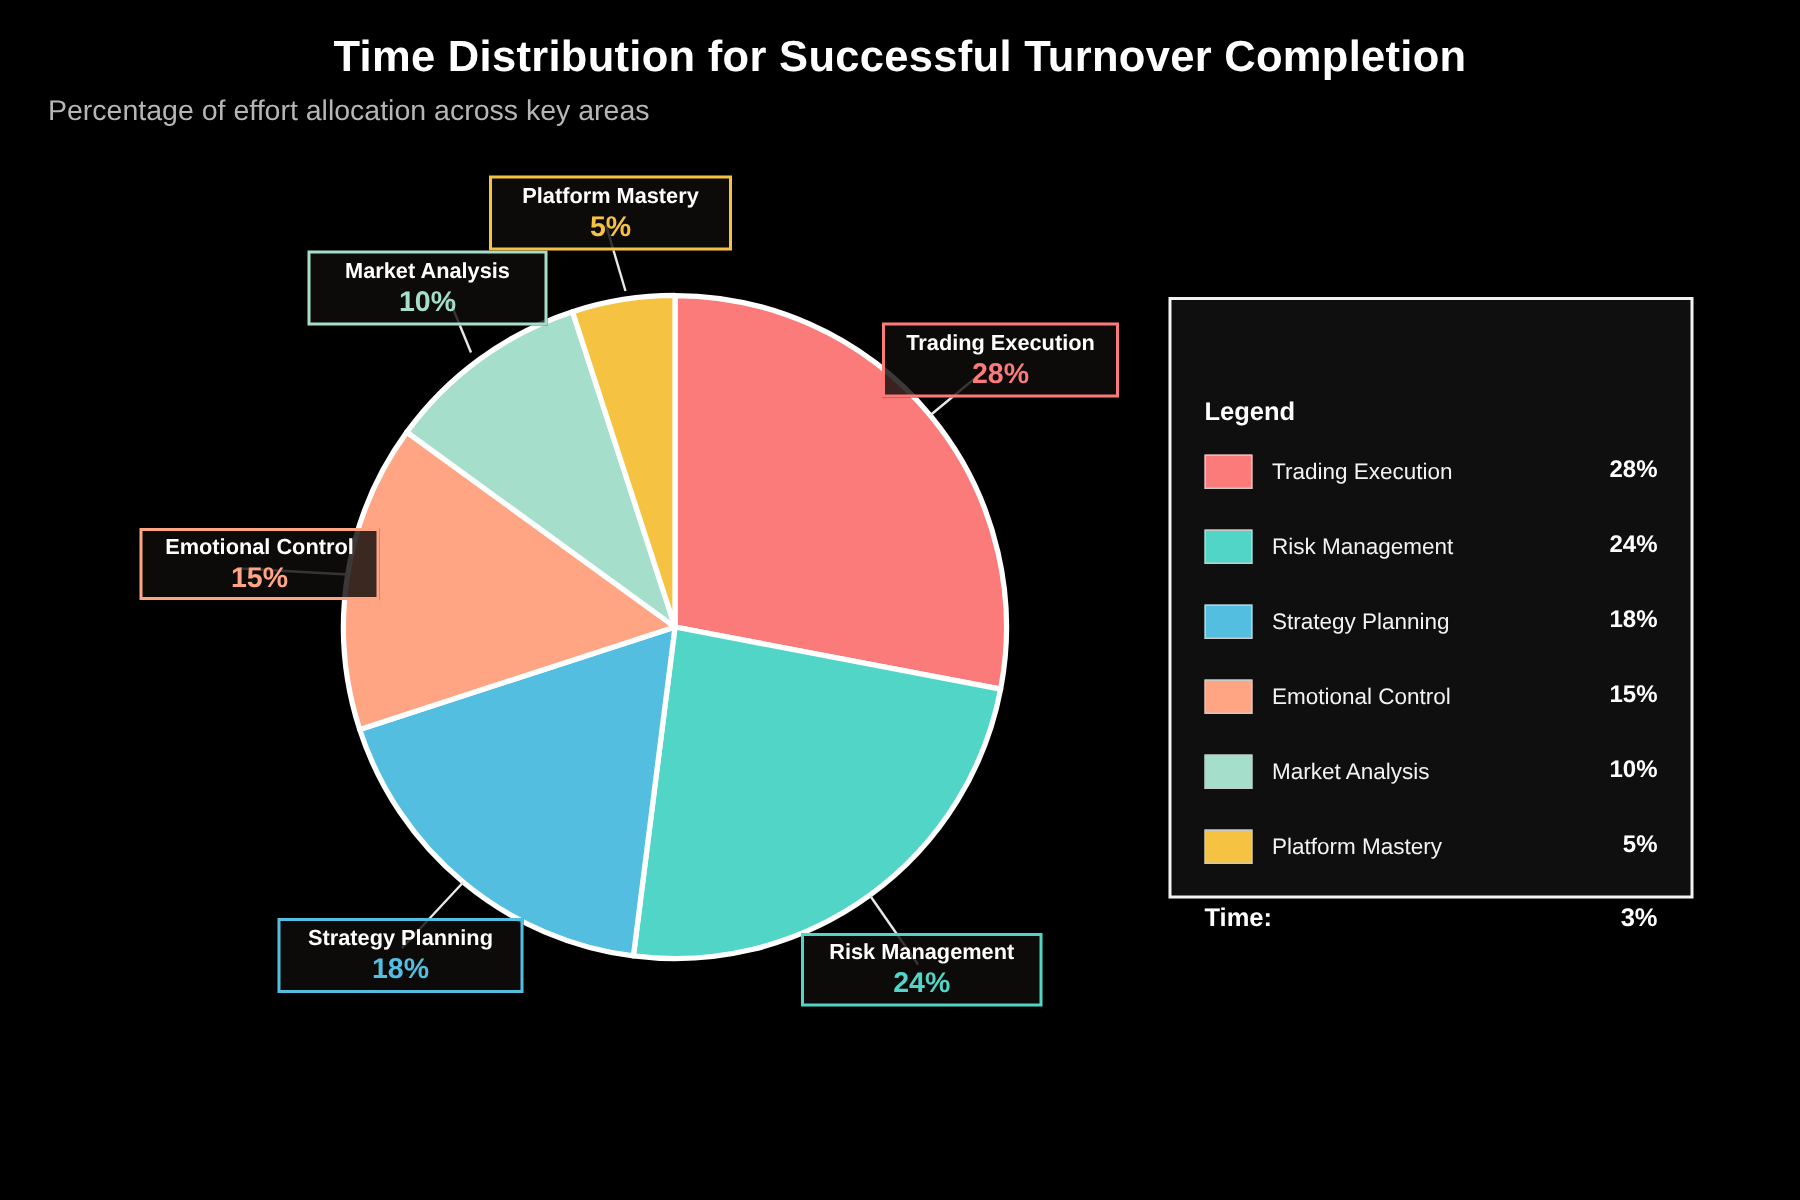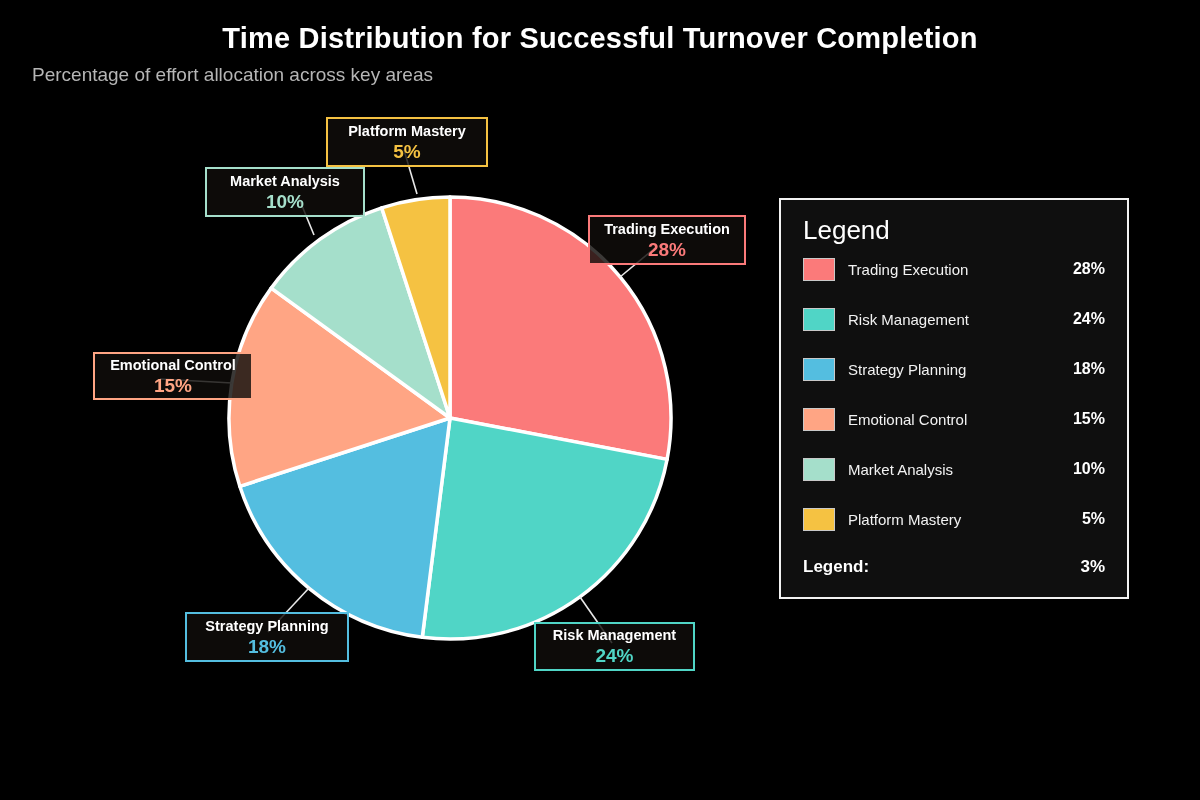--- a/index.html
+++ b/index.html
@@ -16,21 +16,21 @@
 
   .callout{position:absolute;box-sizing:border-box;border:2px solid #fff;
     background:rgba(16,13,11,0.82);display:flex;flex-direction:column;
     align-items:center;justify-content:center;gap:1px;z-index:5;}
   .callout .c-name{color:#fff;font-weight:700;font-size:14.5px;line-height:17px;}
   .callout .c-pct{font-weight:700;font-size:19px;line-height:21px;}
 
   .legend-panel{position:absolute;left:779px;top:198px;width:350px;height:401px;
     box-sizing:border-box;border:2px solid #f2f2f2;background:#0f0f0f;
     padding:16px 22px 0 22px;z-index:5;}
-  .legend-heading{color:#fff;font-size:26px;font-weight:400;line-height:28px;margin-bottom:0;}
+  .legend-heading{color:#fff;font-size:17px;font-weight:700;line-height:28px;margin-bottom:0;margin-top:45px;}
   .legend-row{height:50px;display:flex;align-items:center;}
   .legend-swatch{width:30px;height:21px;border:1px solid #c9c9c9;margin-right:13px;flex:0 0 auto;}
   .legend-label{flex:1;color:#f2f2f2;font-size:15px;}
   .legend-value{color:#fff;font-size:16px;font-weight:700;}
   .legend-total{margin-top:13px;display:flex;justify-content:space-between;align-items:center;
     color:#fff;font-size:17px;font-weight:700;}
 </style>
 </head>
 <body>
 
@@ -109,18 +109,18 @@
           <div class="legend-label">Market Analysis</div>
           <div class="legend-value">10%</div>
         </div>
         <div class="legend-row">
           <div class="legend-swatch" style="background: rgb(245, 194, 66);"></div>
           <div class="legend-label">Platform Mastery</div>
           <div class="legend-value">5%</div>
         </div>
       </div>
     <div class="legend-total">
-      <span>Legend:</span>
+      <span>Time:</span>
       <span>3%</span>
     </div>
   </div>
 
 </div>
 
 </body></html>

